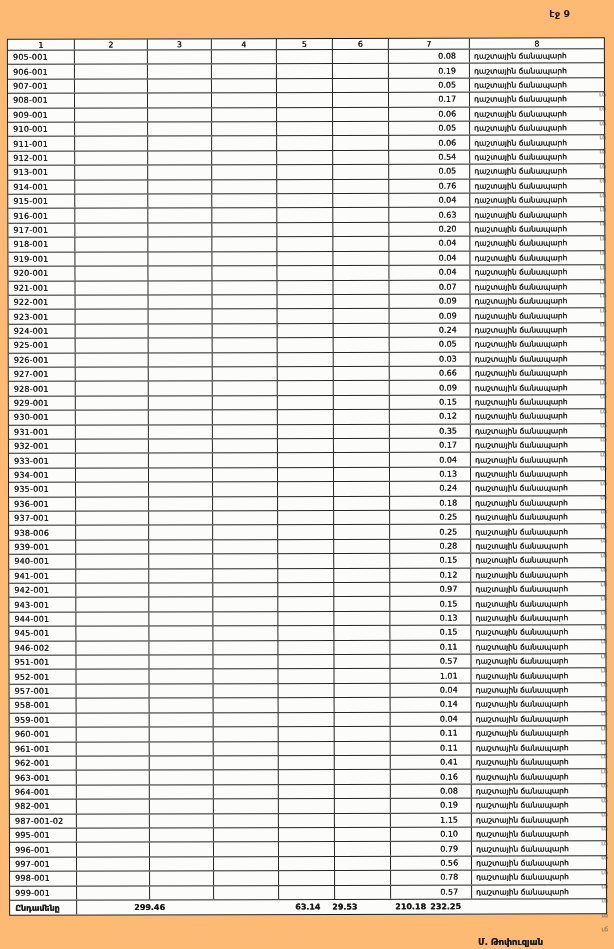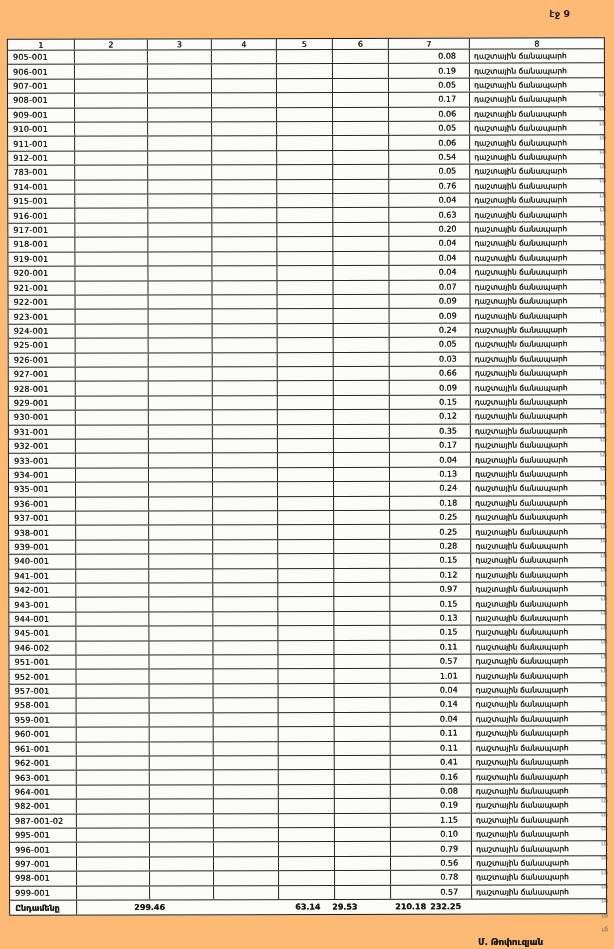--- a/index.html
+++ b/index.html
@@ -201,21 +201,21 @@
           <div class="cell c4"></div>
           <div class="cell c5"></div>
           <div class="cell c6"></div>
           <div class="cell c7 val">0.54</div>
           <div class="cell c8 use">
             <span class="use-label">դաշտային ճանապարհ</span>
             <span class="edge-mark">ւճ</span>
           </div>
         </div>
         <div class="row">
-          <div class="cell c1 code">783-001</div>
+          <div class="cell c1 code">913-001</div>
           <div class="cell c2"></div>
           <div class="cell c3"></div>
           <div class="cell c4"></div>
           <div class="cell c5"></div>
           <div class="cell c6"></div>
           <div class="cell c7 val">0.05</div>
           <div class="cell c8 use">
             <span class="use-label">դաշտային ճանապարհ</span>
             <span class="edge-mark">ւճ</span>
           </div>
@@ -526,21 +526,21 @@
           <div class="cell c4"></div>
           <div class="cell c5"></div>
           <div class="cell c6"></div>
           <div class="cell c7 val">0.25</div>
           <div class="cell c8 use">
             <span class="use-label">դաշտային ճանապարհ</span>
             <span class="edge-mark">ւճ</span>
           </div>
         </div>
         <div class="row">
-          <div class="cell c1 code">938-001</div>
+          <div class="cell c1 code">938-006</div>
           <div class="cell c2"></div>
           <div class="cell c3"></div>
           <div class="cell c4"></div>
           <div class="cell c5"></div>
           <div class="cell c6"></div>
           <div class="cell c7 val">0.25</div>
           <div class="cell c8 use">
             <span class="use-label">դաշտային ճանապարհ</span>
             <span class="edge-mark">ւճ</span>
           </div>

